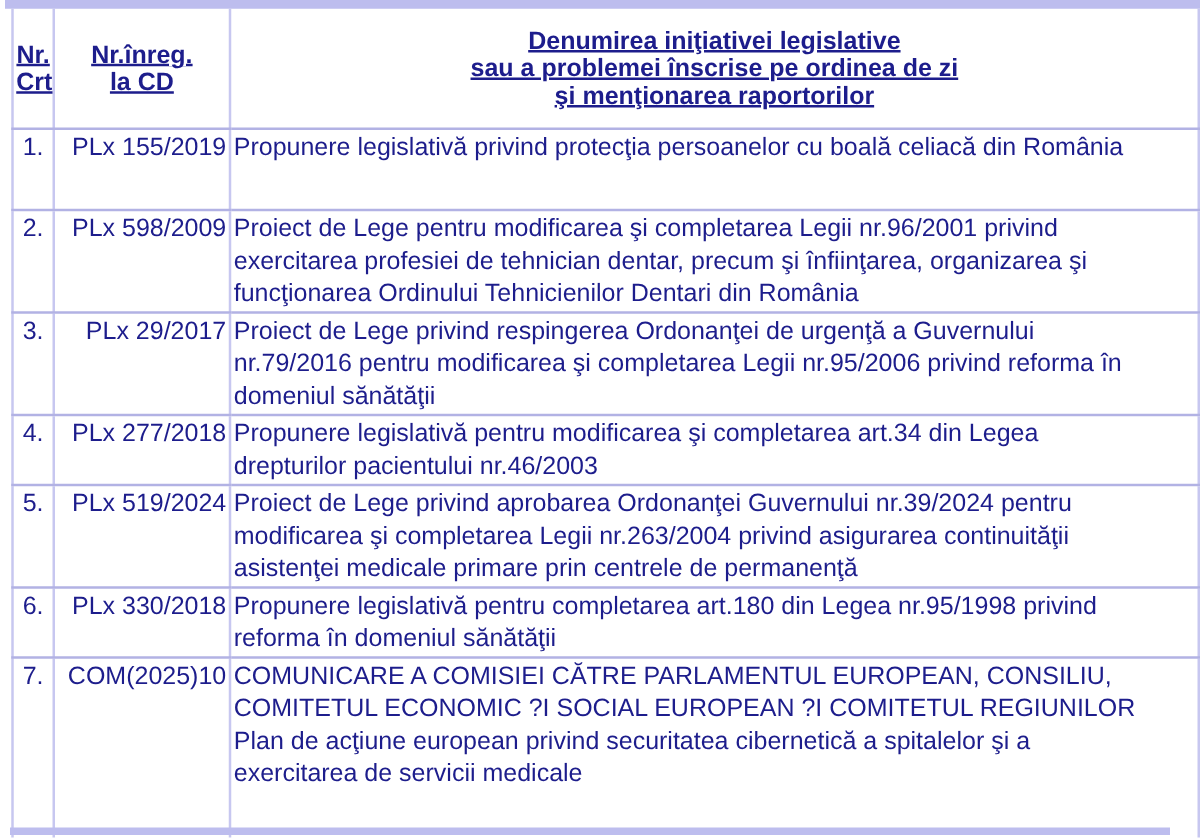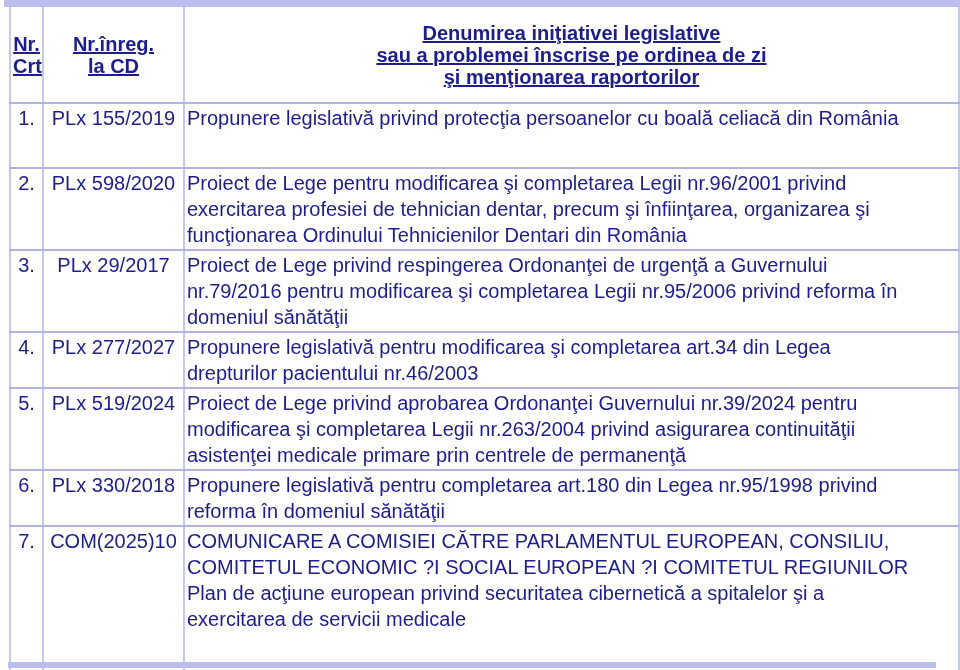--- a/index.html
+++ b/index.html
@@ -52,21 +52,21 @@
     color: #1d1d8c;
   }
   .agenda td {
     font-size: 20px;
     line-height: 26px;
     vertical-align: top;
     white-space: pre-line;
     color: #1d1d8c;
   }
   td.nr-cell  { text-align: center; }
-  td.reg-cell { text-align: center; }
+  td.reg-cell { text-align: right; }
   td.title-cell { text-align: left; padding-left: 2px; padding-right: 2px; margin-left: 16px; }
   col.c-nr    { width: 33px; }
   col.c-reg   { width: 141px; }
   col.c-title { width: 775px; }
 </style>
 </head>
 <body>
 
 <div class="top-strip"></div>
 
@@ -88,35 +88,35 @@
     </tr>
   </thead>
   <tbody>
     <tr style="height:65px">
       <td class="nr-cell">1.</td>
       <td class="reg-cell">PLx 155/2019</td>
       <td class="title-cell">Propunere legislativă privind protecţia persoanelor cu boală celiacă din România</td>
     </tr>
     <tr style="height:80px">
       <td class="nr-cell">2.</td>
-      <td class="reg-cell">PLx 598/2020</td>
+      <td class="reg-cell">PLx 598/2009</td>
       <td class="title-cell">Proiect de Lege pentru modificarea şi completarea Legii nr.96/2001 privind
 exercitarea profesiei de tehnician dentar, precum şi înfiinţarea, organizarea şi
 funcţionarea Ordinului Tehnicienilor Dentari din România</td>
     </tr>
     <tr style="height:82px">
       <td class="nr-cell">3.</td>
       <td class="reg-cell">PLx 29/2017</td>
       <td class="title-cell">Proiect de Lege privind respingerea Ordonanţei de urgenţă a Guvernului
 nr.79/2016 pentru modificarea şi completarea Legii nr.95/2006 privind reforma în
 domeniul sănătăţii</td>
     </tr>
     <tr style="height:53px">
       <td class="nr-cell">4.</td>
-      <td class="reg-cell">PLx 277/2027</td>
+      <td class="reg-cell">PLx 277/2018</td>
       <td class="title-cell">Propunere legislativă pentru modificarea şi completarea art.34 din Legea
 drepturilor pacientului nr.46/2003</td>
     </tr>
     <tr style="height:82px">
       <td class="nr-cell">5.</td>
       <td class="reg-cell">PLx 519/2024</td>
       <td class="title-cell">Proiect de Lege privind aprobarea Ordonanţei Guvernului nr.39/2024 pentru
 modificarea şi completarea Legii nr.263/2004 privind asigurarea continuităţii
 asistenţei medicale primare prin centrele de permanenţă</td>
     </tr>

